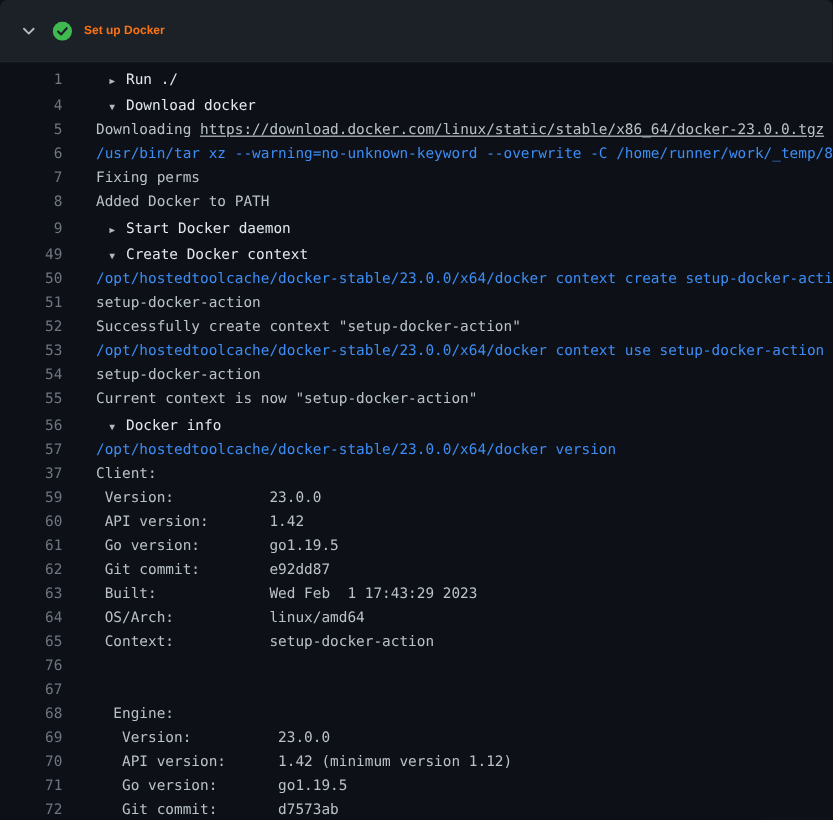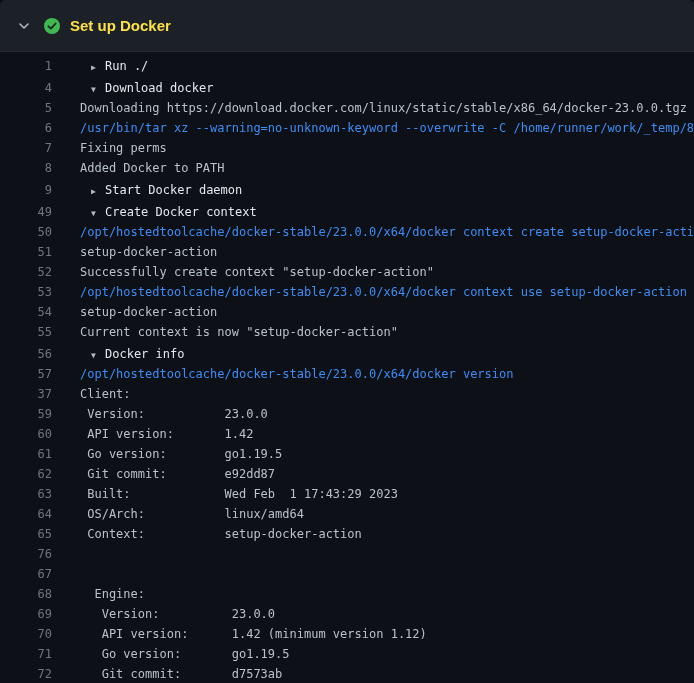--- a/index.html
+++ b/index.html
@@ -26,23 +26,23 @@
   }
   .status {
     width:16px; height:16px;
     margin-left:12px;
     flex:none;
     display:flex; align-items:center;
   }
   .step-title {
     margin-left:10px;
     font-family:"Liberation Sans", sans-serif;
-    font-size:15px;
+    font-size:10px;
     font-weight:600;
-    color:#fde047;
+    color:#f97316;
   }
   .log {
     padding-top:2px;
   }
   .row {
     display:flex;
     height:20px;
     line-height:20px;
     font-size:12px;
     white-space:pre;
@@ -65,20 +65,21 @@
   .content.command { color: var(--command, #3d8df5); }
   .tri {
     display:inline-block;
     width:14px;
     font-size:8px;
     color: var(--icon, #b0b8c0);
     vertical-align:0.5px;
   }
   .loglink {
     color:inherit;
+    text-decoration:underline;
     cursor:pointer;
   }
 </style>
 </head>
 <body>
 
 <div>
 
   <header class="step-header">
     <span class="chevron">

